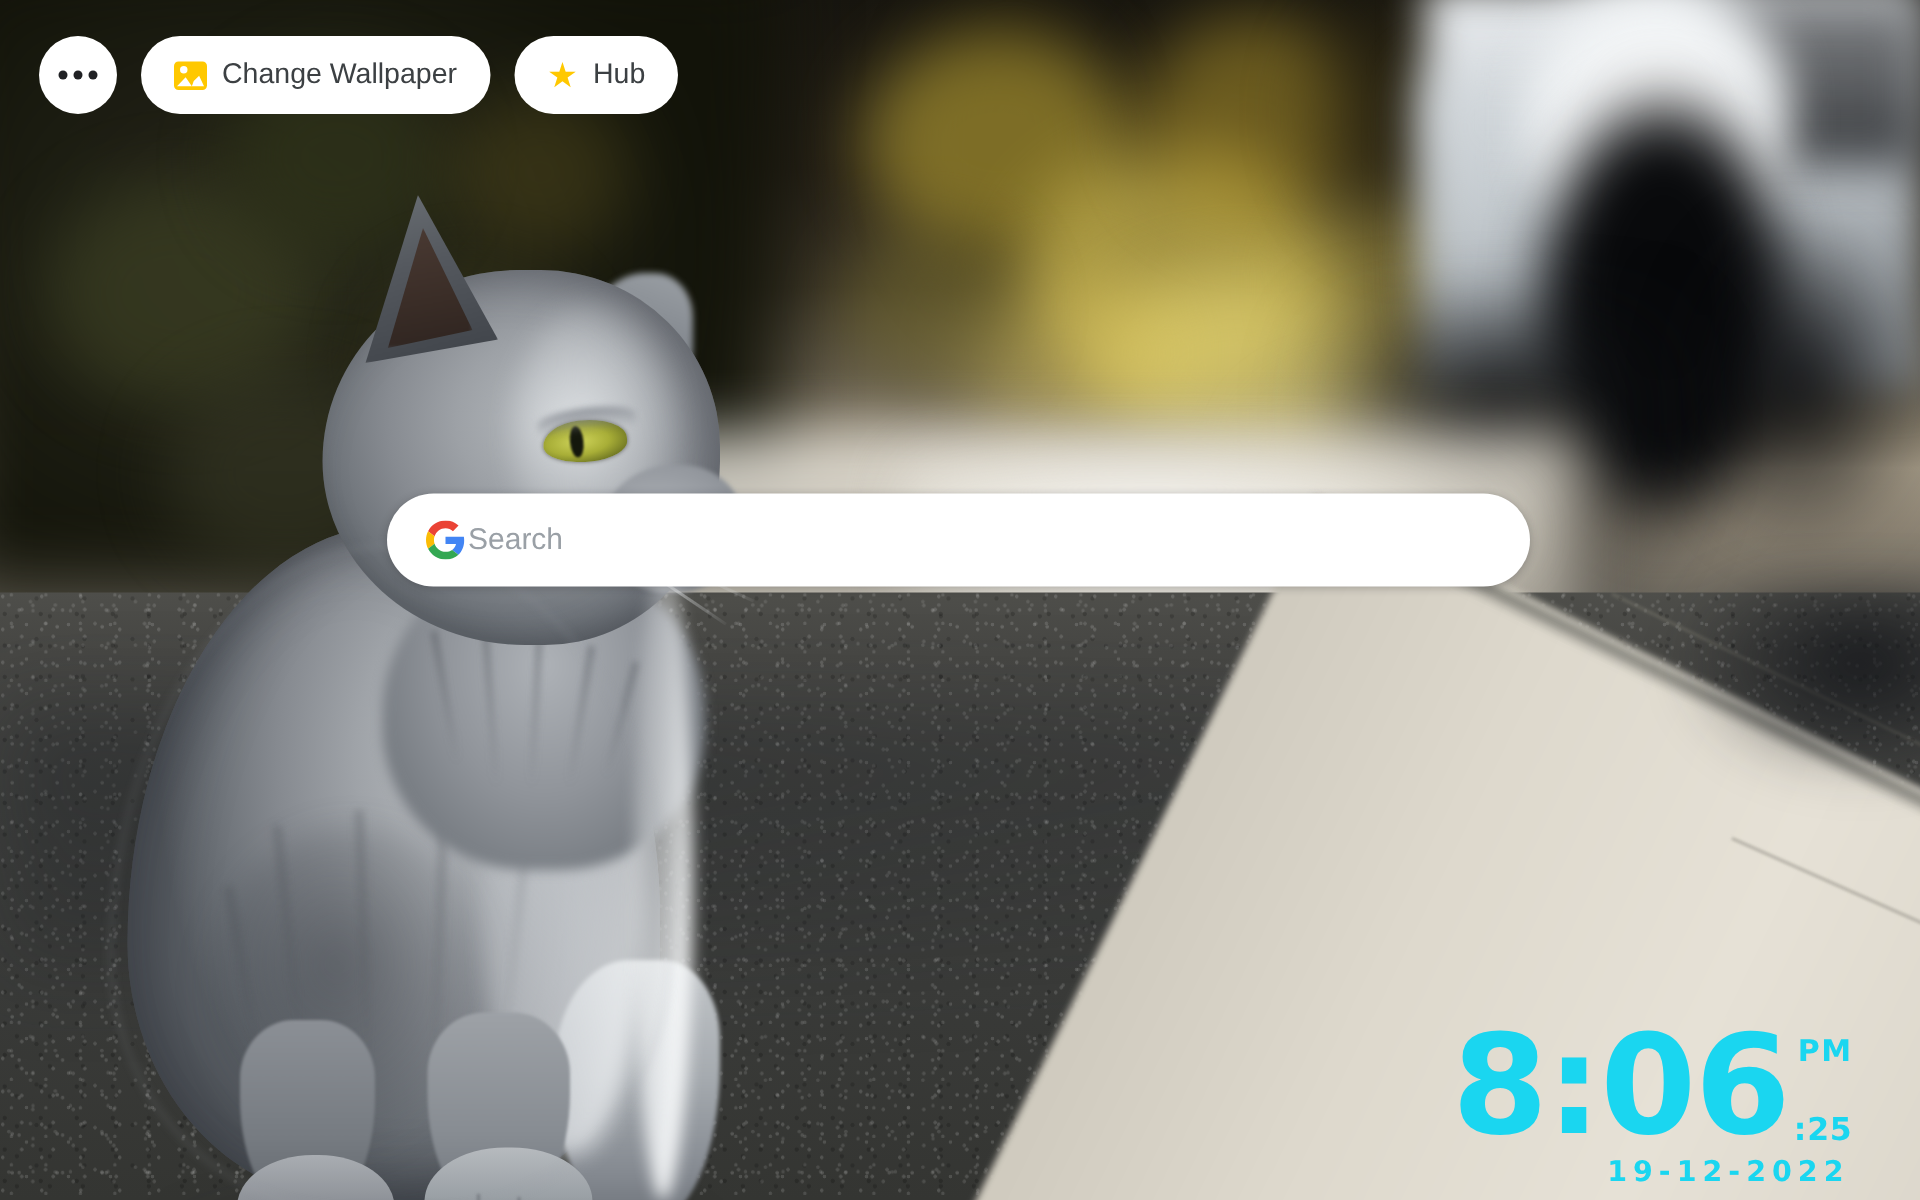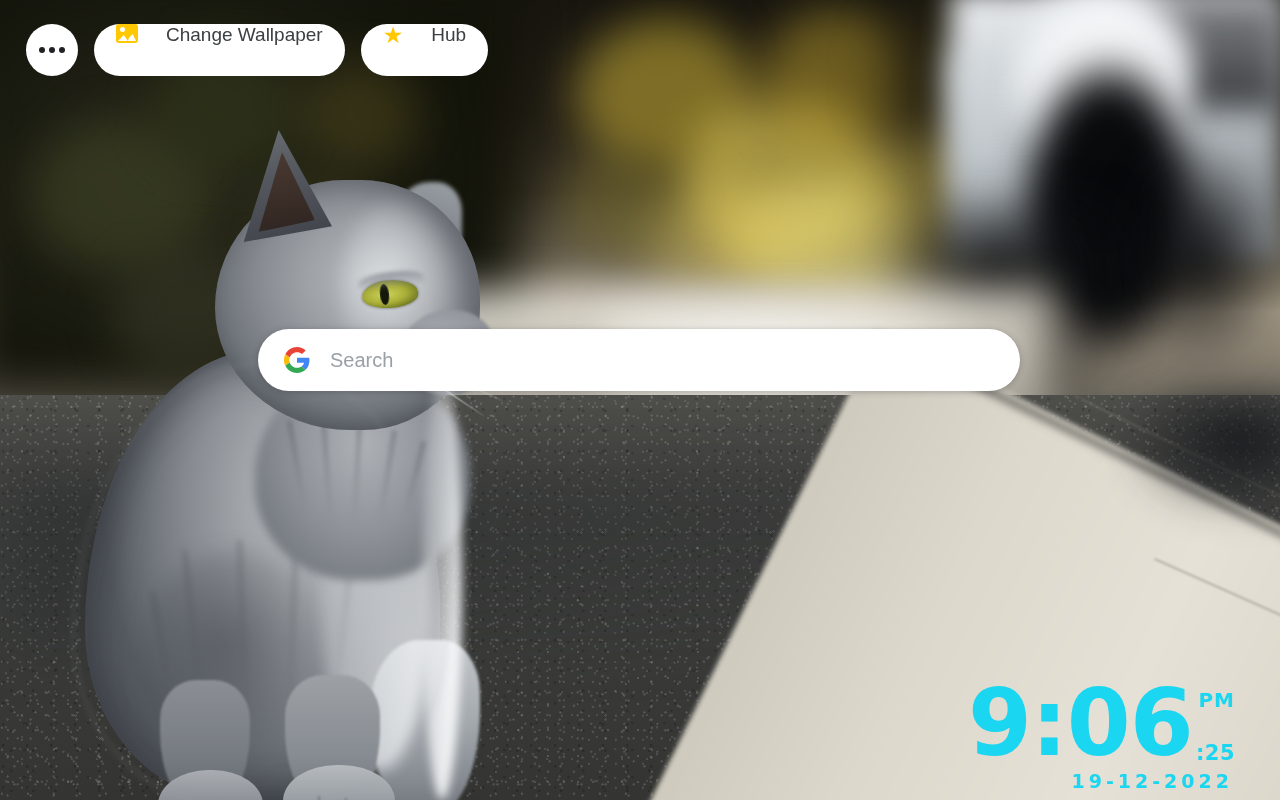--- a/index.html
+++ b/index.html
@@ -364,21 +364,22 @@
   #toolbar {
     position: absolute;
     left: 26px; top: 24px;
     display: flex;
     align-items: center;
     gap: 16px;
     z-index: 40;
   }
   .pill {
     display: flex;
-    gap: 28px;
+    align-items: center;
+    gap: 10px;
     height: 52px;
     padding: 0 22px;
     border-radius: 26px;
     background: #ffffff;
     color: #3c4043;
     font-size: 19px;
     cursor: pointer;
     border: none;
     white-space: nowrap;
     font-family: "Liberation Sans", sans-serif;
@@ -450,21 +451,20 @@
   
   #search-bar {
     position: absolute;
     left: 258px; top: 329px;
     width: 762px; height: 62px;
     background: #fff;
     border-radius: 31px;
     display: flex;
     align-items: center;
     padding: 0 26px;
-    gap: 18px;
     box-shadow: 0 1px 6px rgba(32,33,36,.28);
     z-index: 30;
   }
   #g-logo { width: 26px; height: 26px; flex: none; }
   #search-input {
     border: none;
     outline: none;
     background: transparent;
     font-size: 20px;
     color: #3c4043;
@@ -634,20 +634,20 @@
     <path fill="#EA4335" d="M24 9.5c3.54 0 6.71 1.22 9.21 3.6l6.85-6.85C35.9 2.38 30.47 0 24 0 14.62 0 6.51 5.38 2.56 13.22l7.98 6.19C12.43 13.72 17.74 9.5 24 9.5z"></path>
     <path fill="#4285F4" d="M46.98 24.55c0-1.57-.15-3.09-.38-4.55H24v9.02h12.94c-.58 2.96-2.26 5.48-4.78 7.18l7.73 6c4.51-4.18 7.09-10.36 7.09-17.65z"></path>
     <path fill="#FBBC05" d="M10.53 28.59c-.48-1.45-.76-2.99-.76-4.59s.27-3.14.76-4.59l-7.98-6.19C.92 16.46 0 20.12 0 24c0 3.88.92 7.54 2.56 10.78l7.97-6.19z"></path>
     <path fill="#34A853" d="M24 48c6.48 0 11.93-2.13 15.89-5.81l-7.73-6c-2.15 1.45-4.92 2.3-8.16 2.3-6.26 0-11.57-4.22-13.47-9.91l-7.98 6.19C6.51 42.62 14.62 48 24 48z"></path>
   </svg>
   <input id="search-input" type="text" autocomplete="off" placeholder="Search" style="">
 </div>
 
 <div id="clock">
   <div id="clock-main">
-    <span id="clock-time">9:06</span>
+    <span id="clock-time">8:06</span>
     <span id="clock-side">
       <span id="clock-ampm">PM</span>
       <span id="clock-seconds">:25</span>
     </span>
   </div>
   <div id="clock-date">19-12-2022</div>
 </div>
 
 </body></html>

